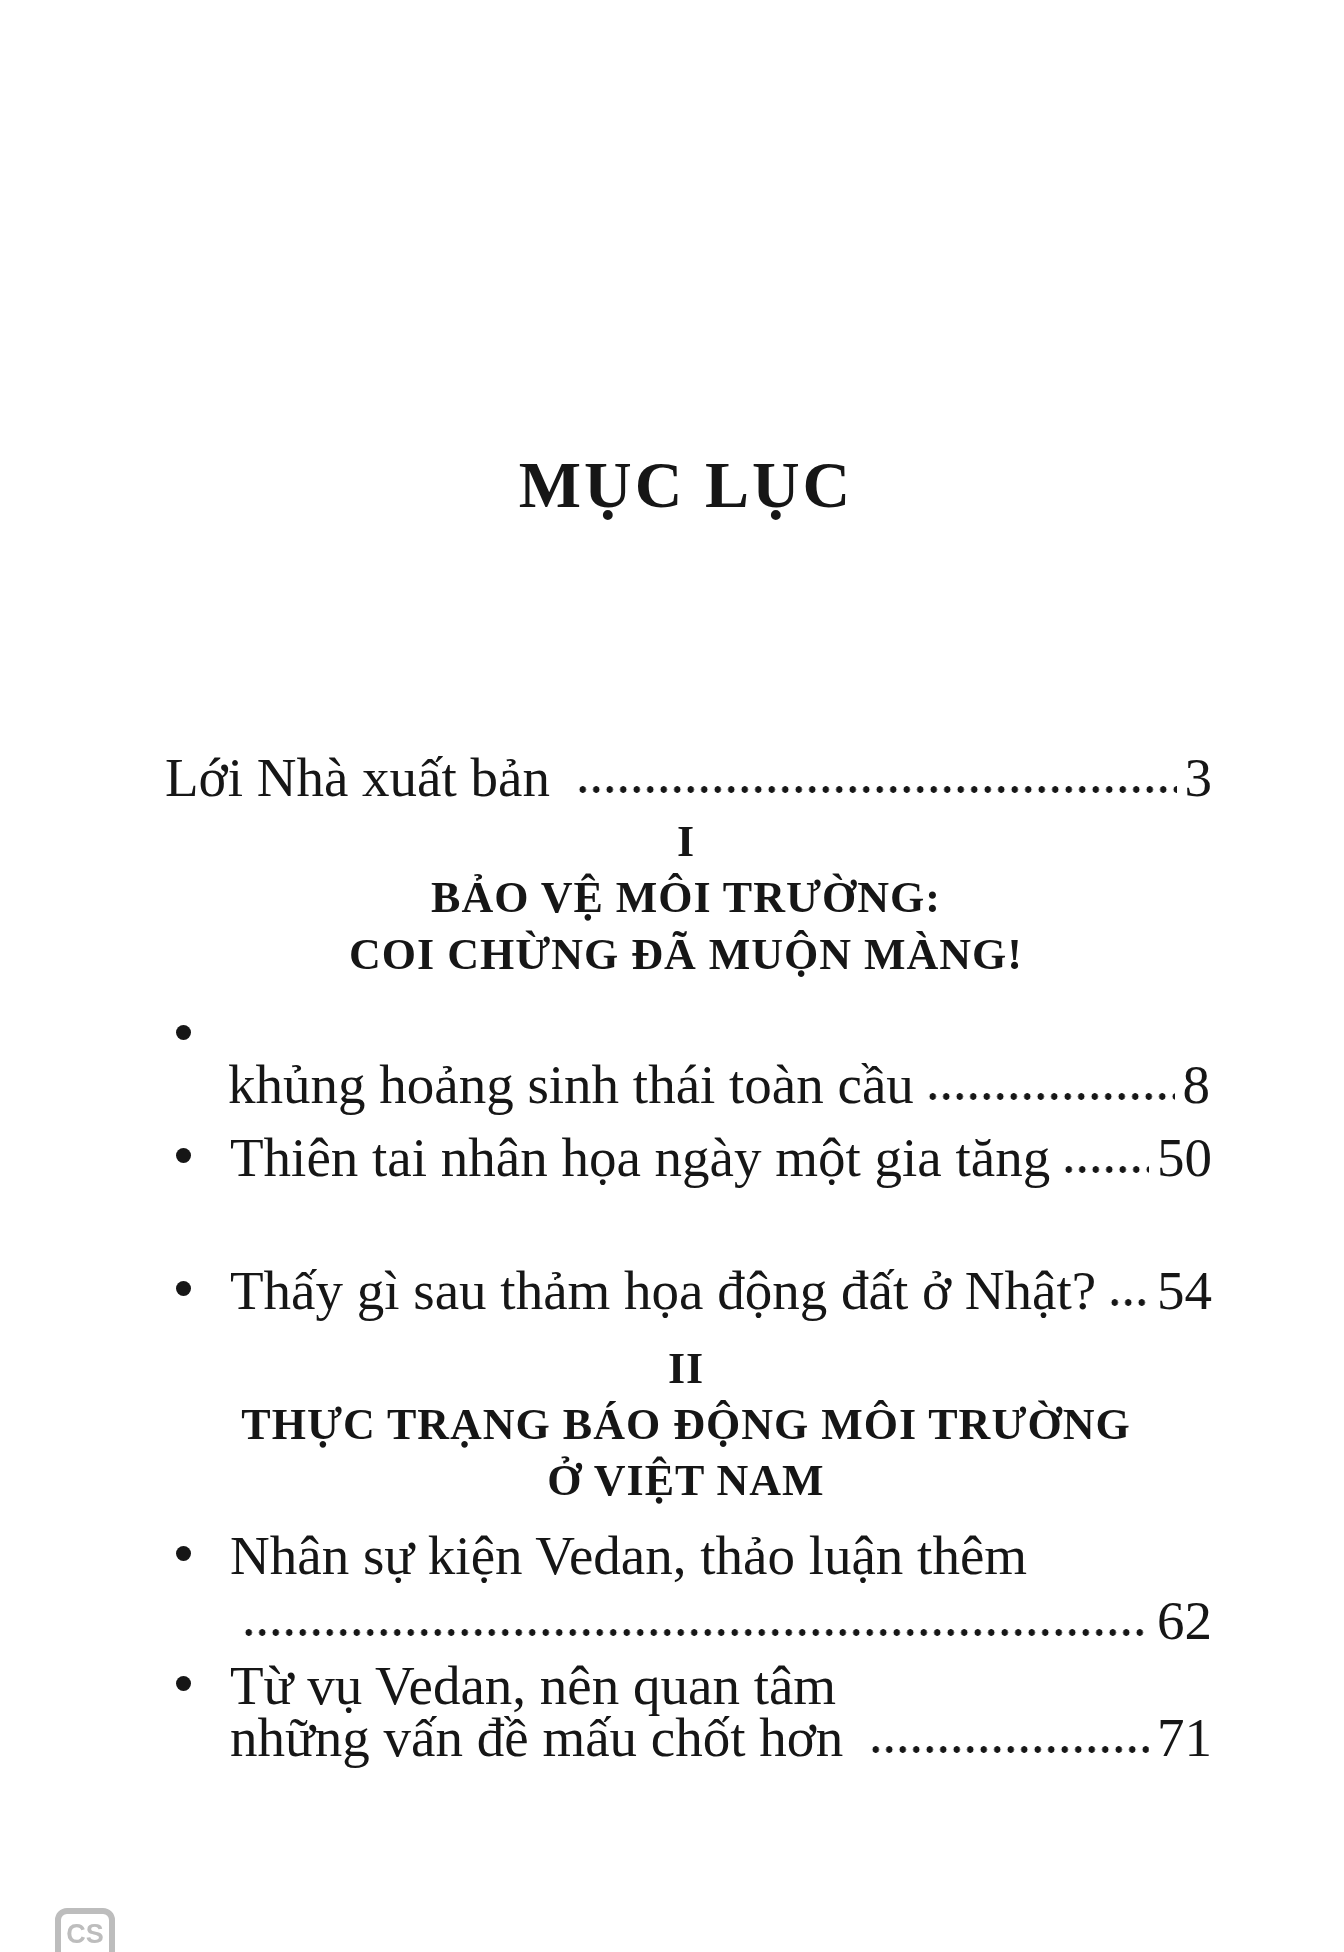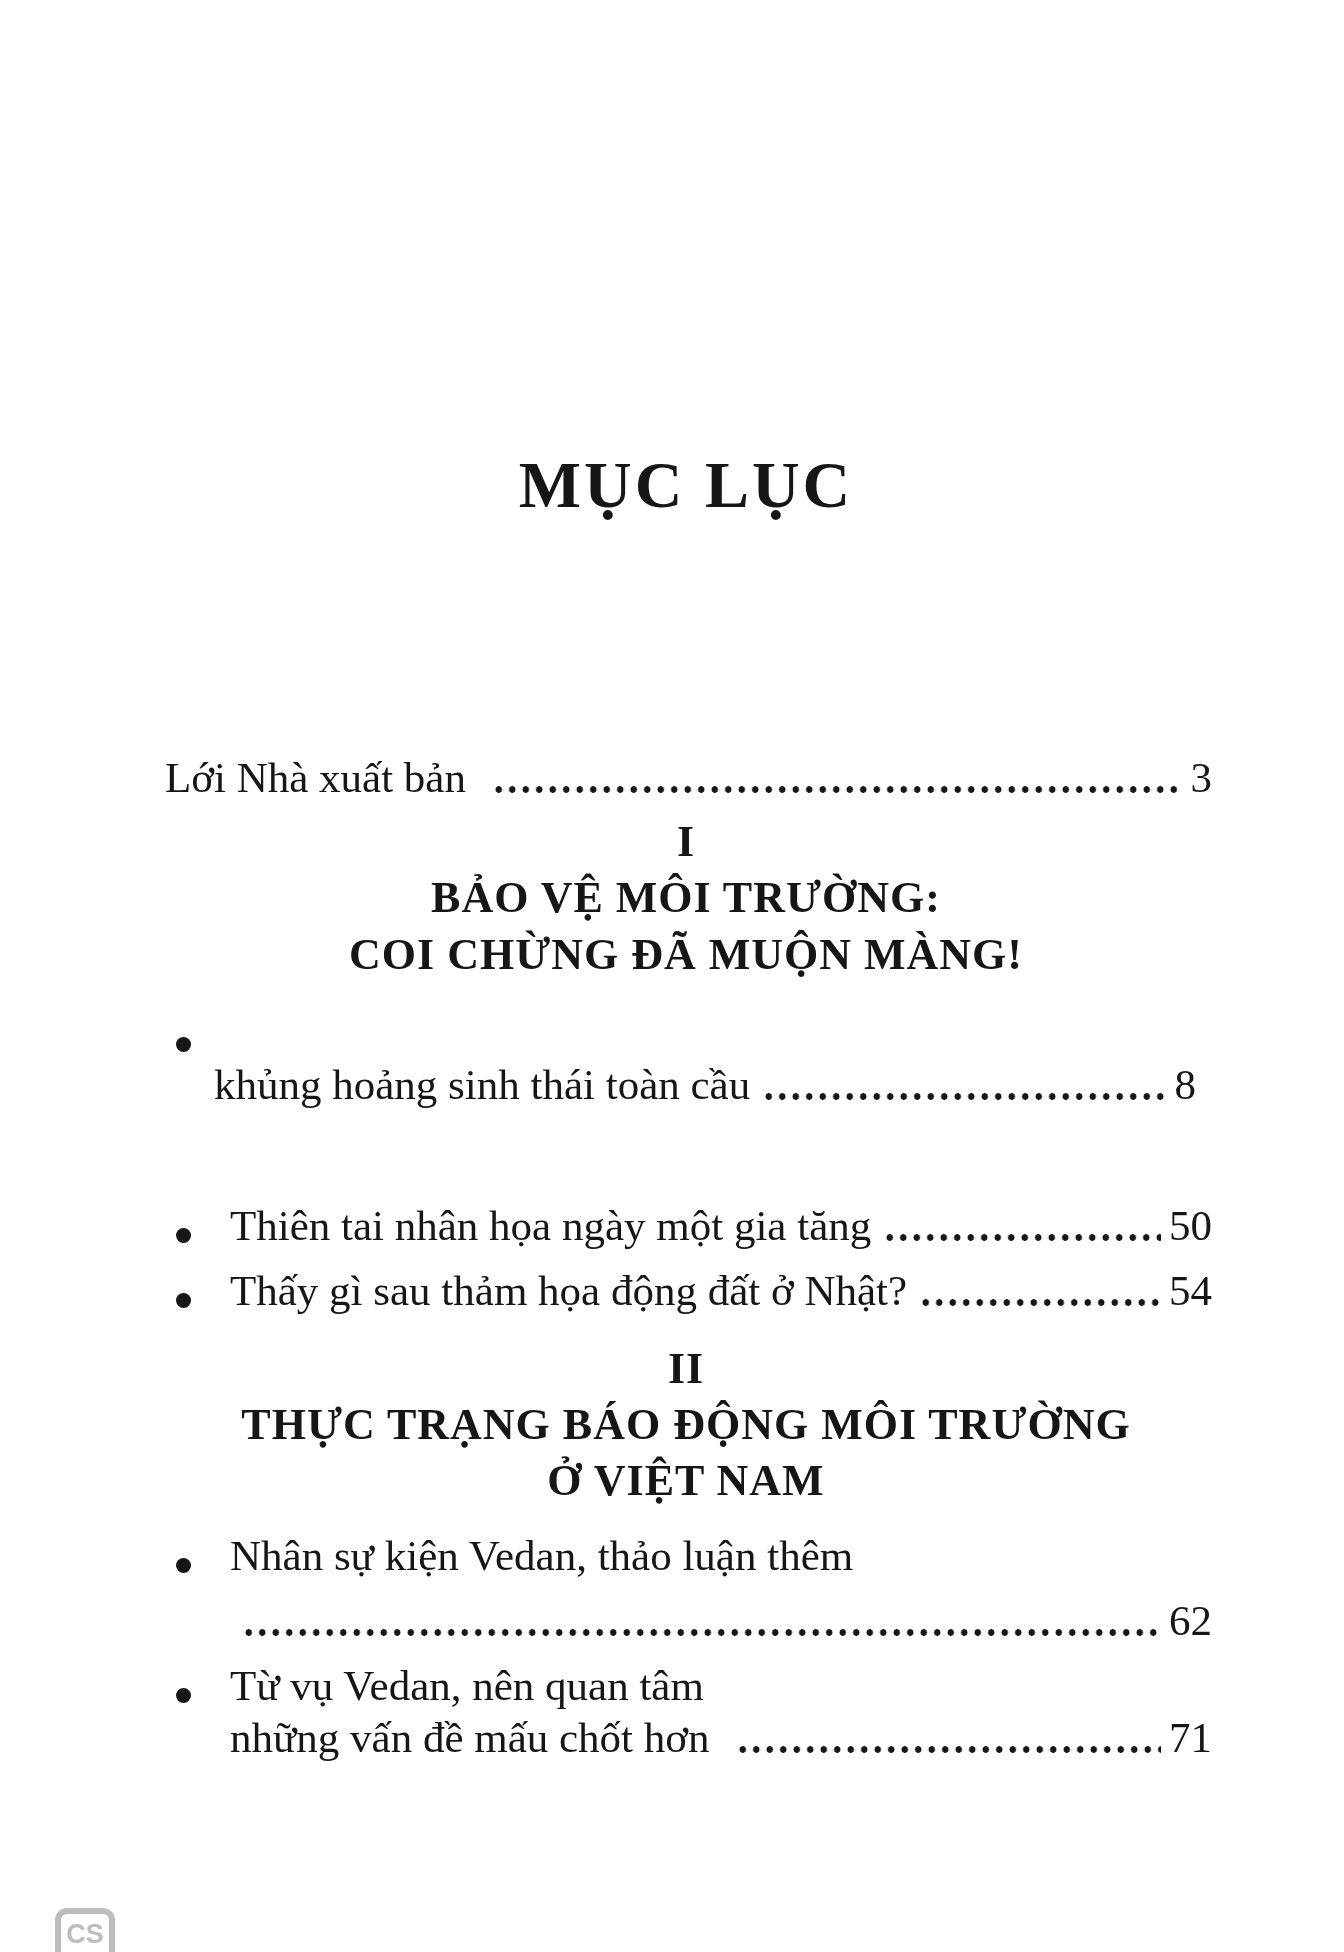--- a/index.html
+++ b/index.html
@@ -20,22 +20,22 @@
   .title{
     position:absolute;top:452px;left:0;width:1344px;
     margin:0;text-align:center;
     font-size:66px;font-weight:700;letter-spacing:3px;
     transform:translateX(14px);
     line-height:1;
   }
 
   .row{
     position:absolute;height:56px;
-    display:flex;align-items:center;
-    font-size:43px;line-height:56px;white-space:nowrap;
+    display:flex;align-items:flex-start;
+    font-size:55px;line-height:56px;white-space:nowrap;
   }
   .txt{white-space:nowrap;}
   .pg{white-space:nowrap;}
   .leader{
     flex:1 1 auto;min-width:0;height:56px;
     margin:0 8px 0 12px;
     background-image:radial-gradient(circle,var(--ink) 3px,transparent 3.6px);
     background-size:13.5px 7px;
     background-position:0 36px;
     background-repeat:repeat-x;
@@ -93,28 +93,28 @@
   </div>
 
   <div class="sec-num" style="top:814px">I</div>
   <div class="sec-title" style="top:870px">BẢO VỆ MÔI TRƯỜNG:</div>
   <div class="sec-title" style="top:927px">COI CHỪNG ĐÃ MUỘN MÀNG!</div>
 
   <div class="row" style="top:1007px;left:176px;width:1036px">
     <span class="bullet"></span>
   </div>
 
-  <div class="row" style="top:1057px;left:214px;width:982px">
+  <div class="row" style="top:1057px;left:228px;width:982px">
     <span class="txt">khủng hoảng sinh thái toàn cầu</span>
     <span class="leader"></span>
     <span class="pg">8</span>
   </div>
 
 
-  <div class="row" style="top:1198px;left:176px;width:1036px">
+  <div class="row" style="top:1130px;left:176px;width:1036px">
     <span class="bullet"></span>
     <span class="txt">Thiên tai nhân họa ngày một gia tăng</span>
     <span class="leader"></span>
     <span class="pg">50</span>
   </div>
 
   <div class="row" style="top:1263px;left:176px;width:1036px">
     <span class="bullet"></span>
     <span class="txt">Thấy gì sau thảm họa động đất ở Nhật?</span>
     <span class="leader"></span>

